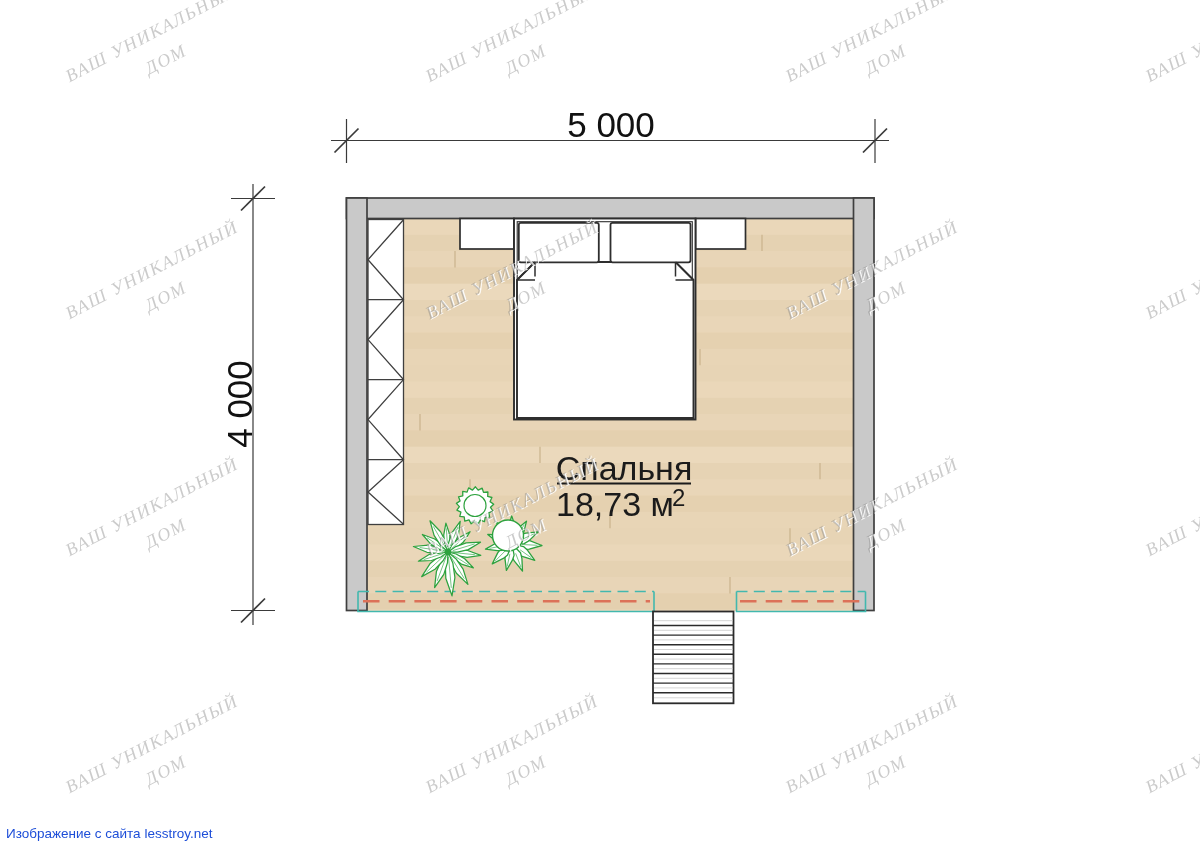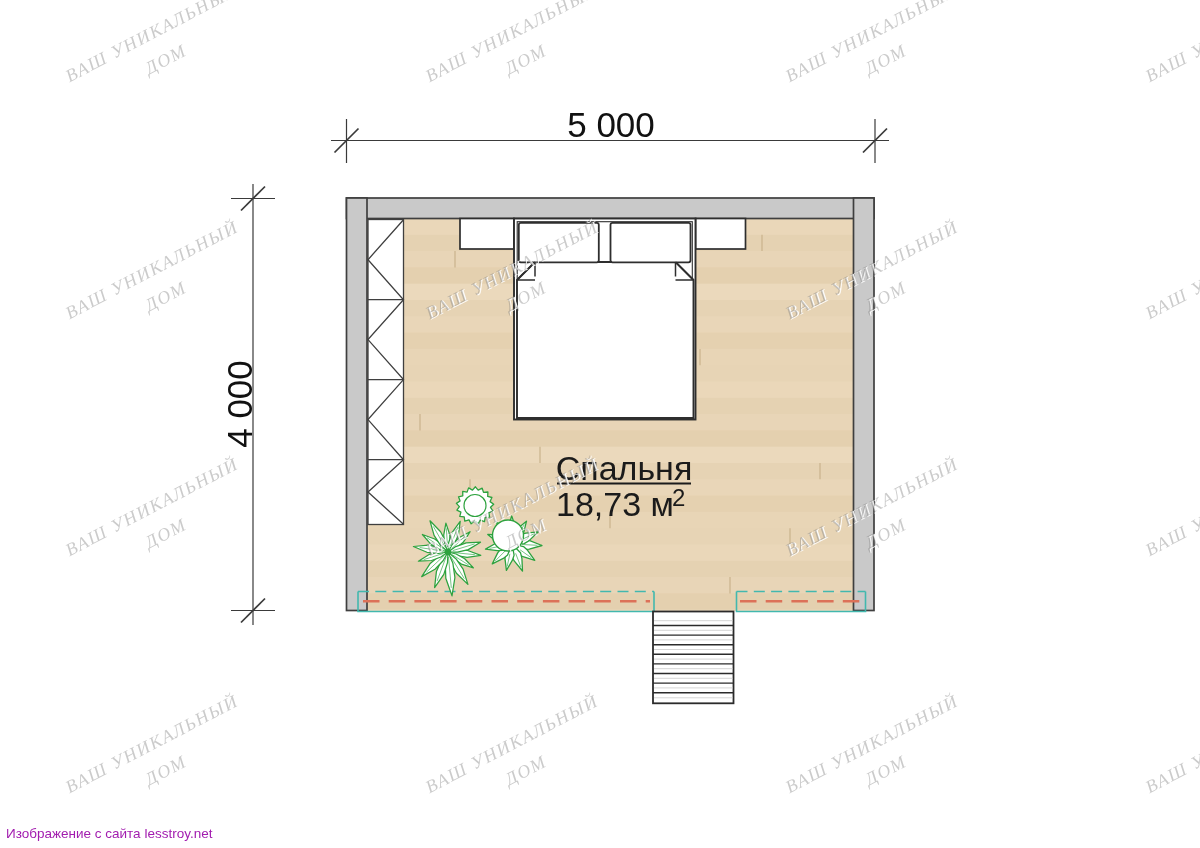--- a/index.html
+++ b/index.html
@@ -5,21 +5,21 @@
   html,body{margin:0;padding:0;}
   body{width:1200px;height:848px;background:#ffffff;overflow:hidden;position:relative;
        font-family:"Liberation Sans", sans-serif;}
   #stage{position:absolute;left:0;top:0;width:1200px;height:848px;}
   .wm{position:absolute;width:280px;margin-left:-140px;margin-top:-30px;text-align:center;
       transform:rotate(-27.5deg);font-family:"Liberation Serif", serif;font-style:italic;
       font-size:18px;letter-spacing:1.6px;line-height:30px;
       color:rgba(125,125,125,0.40);
       text-shadow:1px 1px 0 rgba(255,255,255,0.92);
       white-space:nowrap;}
-  #footer{position:absolute;left:6px;top:826px;font-size:13.5px;color:#a21caf;
+  #footer{position:absolute;left:6px;top:826px;font-size:13.5px;color:#1d4ed8;
           font-family:"Liberation Sans", sans-serif;}
 </style>
 </head>
 <body>
 <div id="stage">
 
   <svg width="1200" height="848" viewBox="0 0 1200 848" xmlns="http://www.w3.org/2000/svg" style="position:absolute;left:0;top:0">
 
     <g id="floor">
     <rect x="367.0" y="218.5" width="486.5" height="392.0" fill="#e8d5b6"></rect>

